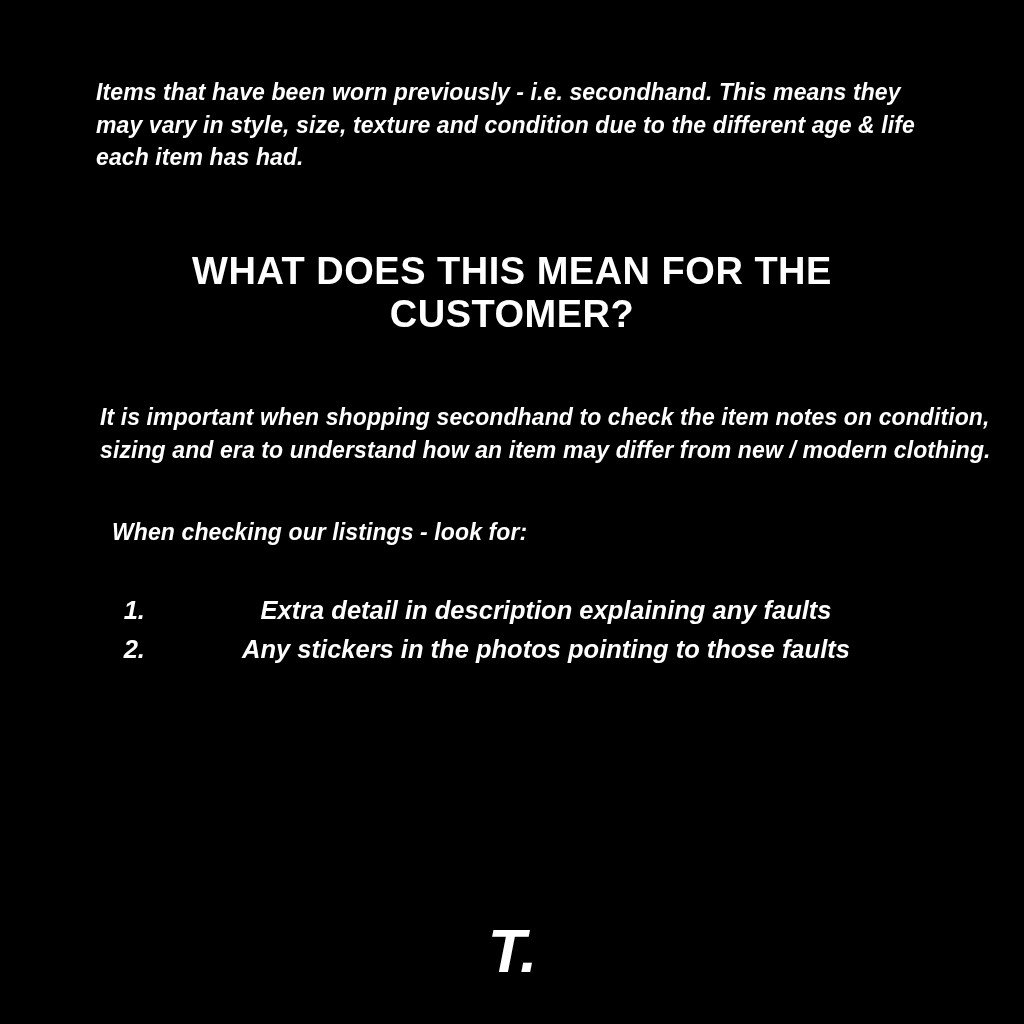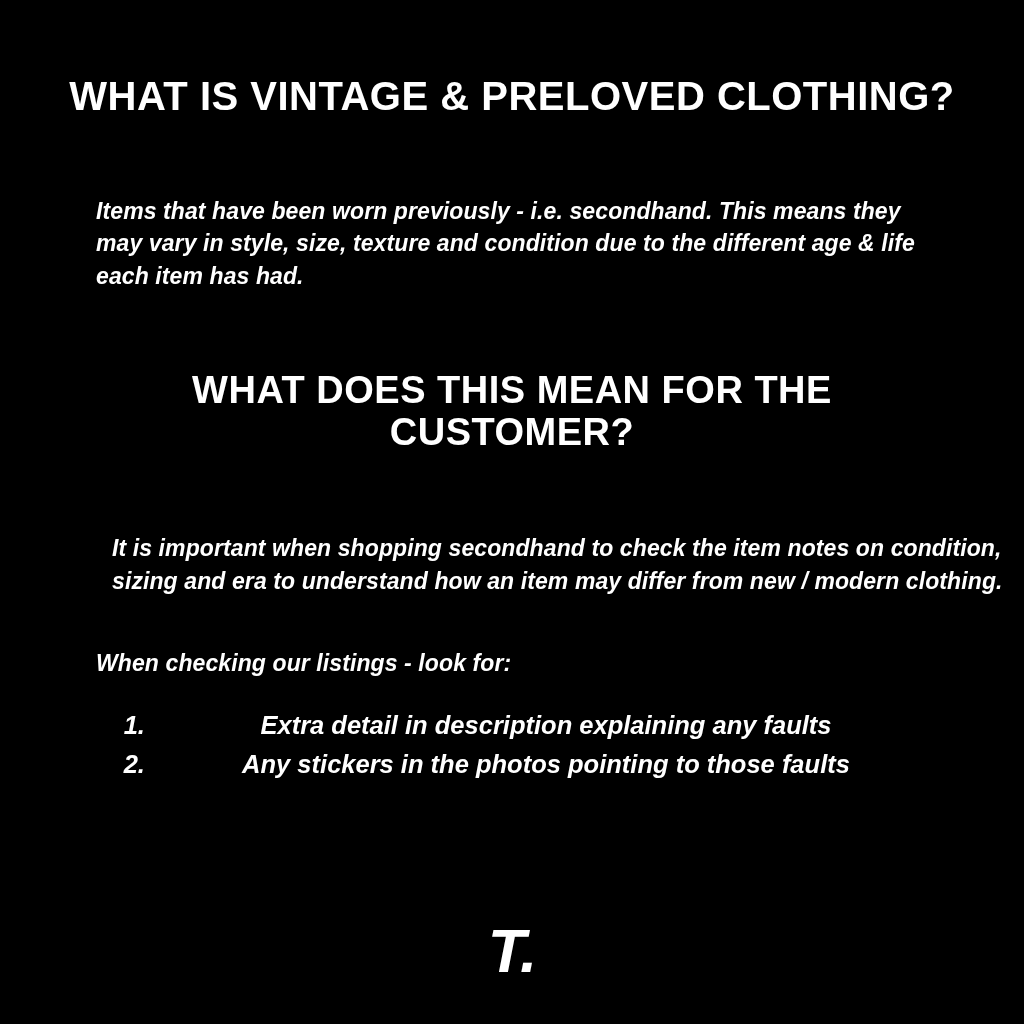--- a/index.html
+++ b/index.html
@@ -52,26 +52,26 @@
     letter-spacing: 0.1px;
   }
   .block-1 {
     margin: 0;
     padding-top: 76px;
     padding-left: 96px;
     padding-right: 96px;
   }
   .spacer-a { height: 76px; }
   .block-2 {
-    margin: 16px;
+    margin: 4px;
     padding-top: 62px;
     padding-left: 96px;
   }
   .block-3 {
-    margin: 0;
+    margin: 16px;
     padding-top: 34px;
     padding-left: 96px;
     padding-right: 96px;
   }
   ol.faults {
     margin: 0;
     padding-top: 26px;
     padding-left: 152px;
     padding-right: 96px;
     list-style-position: outside;
@@ -101,21 +101,20 @@
     letter-spacing: -1px;
     color: #ffffff;
     line-height: 1;
   }
 </style>
 </head>
 <body>
 
 <div class="page">
 
-  <h1 class="heading h1-main">WHAT IS VINTAGE &amp; PRELOVED CLOTHING?</h1>
 
   <p class="body-text block-1">Items that have been worn previously - i.e. secondhand. This means they may vary in style, size, texture and condition due to the different age &amp; life each item has had.</p>
 
   <div class="spacer-a"></div>
 
   <h2 class="heading h2-sub">WHAT DOES THIS MEAN FOR THE CUSTOMER?</h2>
 
   <p class="body-text block-2">It is important when shopping secondhand to check the item notes on condition, sizing and era to understand how an item may differ from new / modern clothing.</p>
 
   <p class="body-text block-3">When checking our listings - look for:</p>

